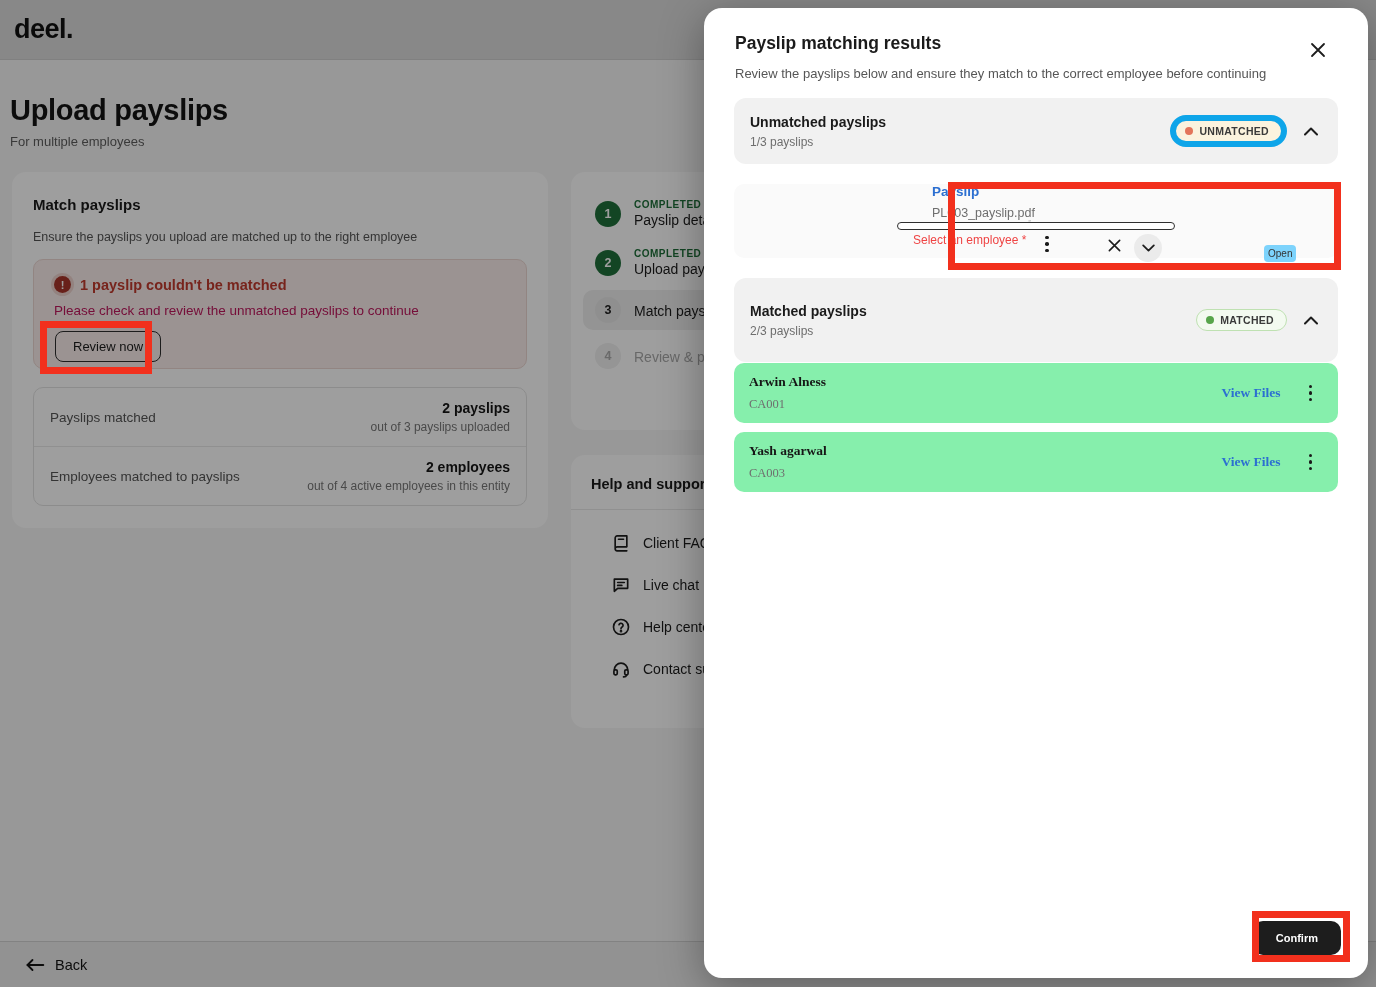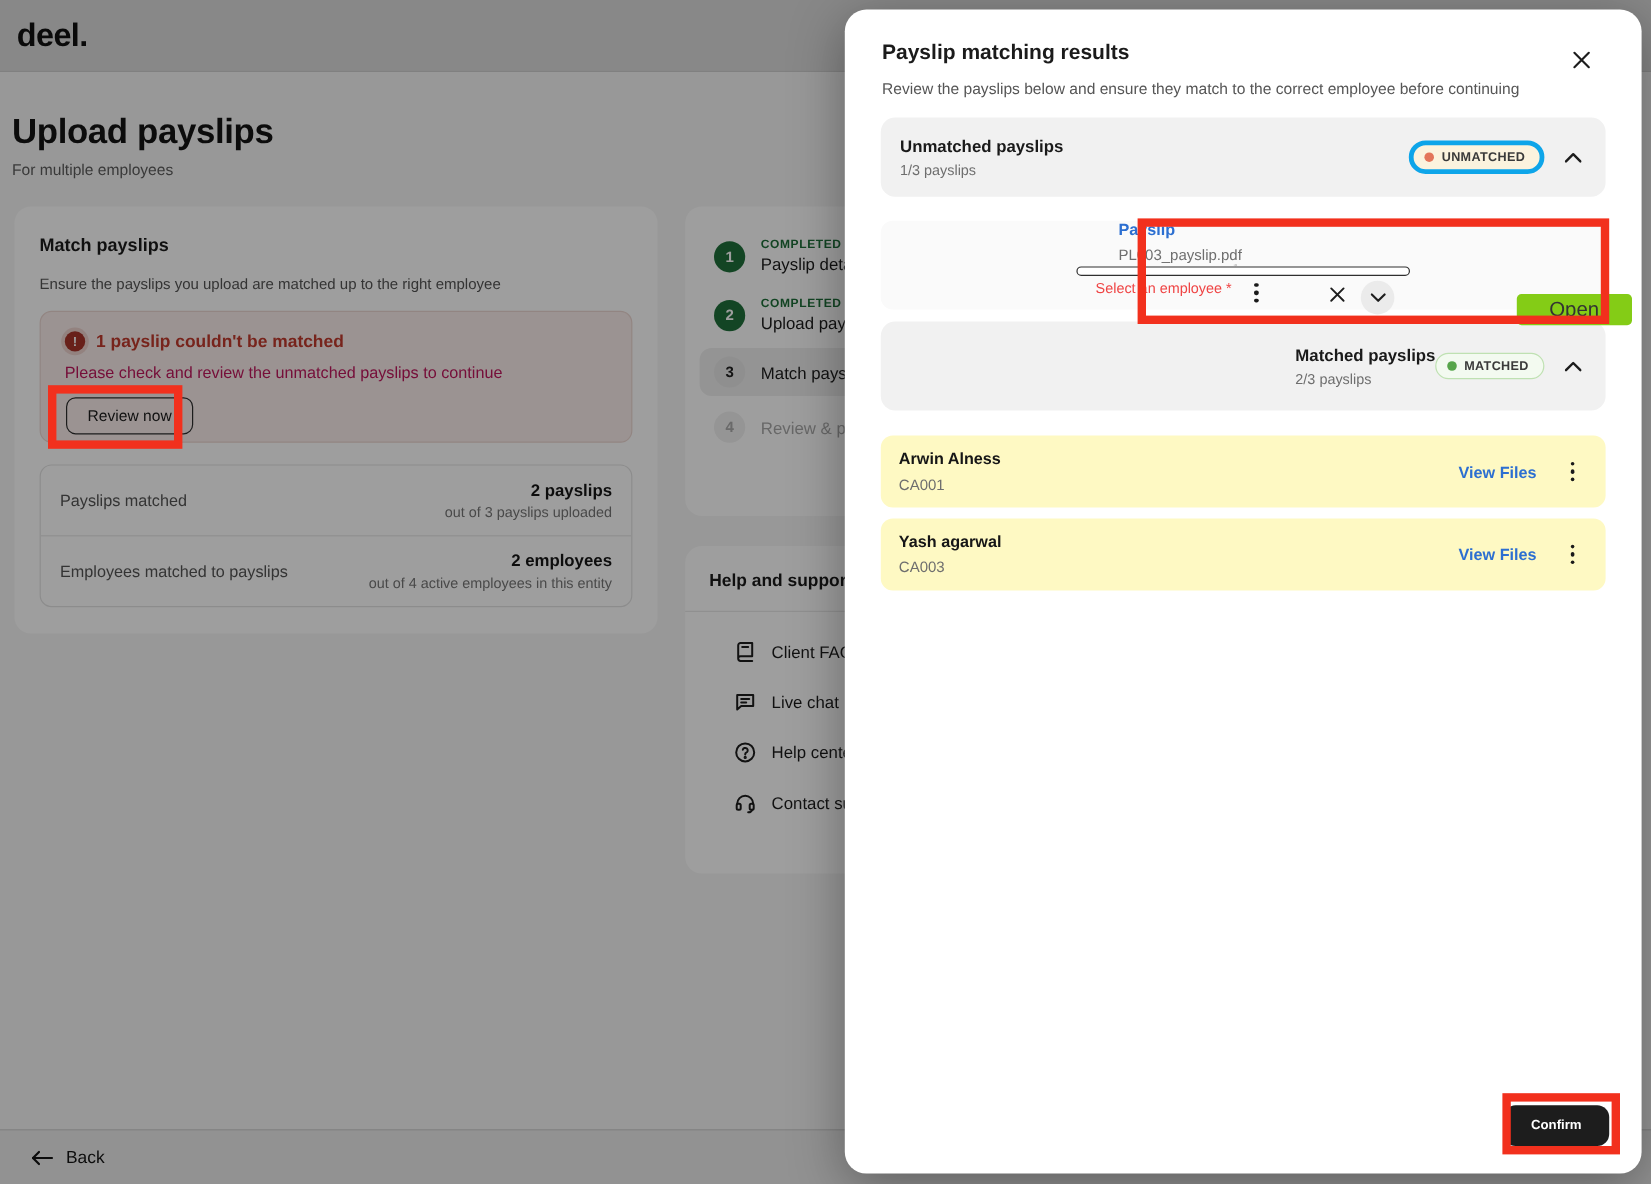--- a/index.html
+++ b/index.html
@@ -60,49 +60,49 @@
   .overlay { position:absolute; inset:0; background:rgba(0,0,0,0.38); z-index:50; }
 
   
   .modal { position:absolute; left:704px; top:8px; width:664px; height:970px; background:#fff; border-radius:18px; z-index:60; box-shadow:0 10px 44px rgba(0,0,0,0.35); }
   .modal-title { position:absolute; left:31px; top:25px; font-size:17.5px; font-weight:700; color:#1b1b1b; }
   .modal-sub { position:absolute; left:31px; top:58px; font-size:13px; color:#565656; }
   .modal-close { position:absolute; right:38px; top:30px; width:24px; height:24px; display:flex; align-items:center; justify-content:center; cursor:pointer; background:none; border:none; }
 
   .section-head { position:absolute; left:30px; width:604px; background:#f1f1f1; border-radius:12px; display:flex; align-items:center; justify-content:space-between; padding:0 20px 0 16px; cursor:pointer; }
   .sh-unmatched { top:90px; height:66px; }
-  .sh-matched { top:260px; height:74px;justify-content:flex-end; }
+  .sh-matched { top:270px; height:84px; }
   .sh-title { font-size:14px; font-weight:700; color:#1a1a1a; }
   .sh-count { font-size:12px; color:#6e6e6e; margin-top:5px; }
   .sh-right { display:flex; align-items:center; gap:17px; }
   .badge { display:flex; align-items:center; gap:6px; border-radius:999px; padding:4px 12px 4px 9px; font-size:10.5px; font-weight:600; color:#3a3a3a; letter-spacing:0.3px; }
   .badge .dot { width:8px; height:8px; border-radius:50%; }
-  .badge-unmatched { background:#fbf3de; border:4px solid #0ea5e9; }
+  .badge-unmatched { background:#fbf3de; border:6px solid #0ea5e9; }
   .badge-unmatched .dot { background:#e3755a; }
   .badge-matched { background:#f3faf0; border:1px solid #bfe1b2; }
   .badge-matched .dot { background:#57a54b; }
 
   .unmatched-row { position:absolute; left:30px; top:176px; width:604px; height:74px; background:#fafafa; border-radius:10px; display:flex; align-items:center;flex-direction:column; }
   .file-block { padding-left:15px; width:238px; }
   .file-link { font-size:13.5px; font-weight:700; color:#2c6fd1; cursor:pointer; }
   .file-name { font-size:12.5px; color:#6e6e6e; margin-top:7px; }
   .arrow-right { margin-right:14px; }
 
   .select-box { position:relative; width:278px; height:50px; border:1.5px solid #2f2f2f; border-radius:12px; background:#fff; cursor:pointer; }
   .select-label { position:absolute; left:15px; top:10px; font-size:12px; color:#ef4444; }
   .select-clear { position:absolute; right:52px; top:15px; cursor:pointer; }
   .select-chevron { position:absolute; right:12px; top:11px; width:28px; height:28px; border-radius:50%; background:#ebebeb; display:flex; align-items:center; justify-content:center; cursor:pointer; }
 
   .kebab { display:flex; flex-direction:column; gap:3px; align-items:center; padding:6px; cursor:pointer; }
   .kebab i { width:3.5px; height:3.5px; border-radius:50%; background:#1a1a1a; }
   .row-kebab { margin-left:22px; }
 
-  .tooltip { position:absolute; left:560px; top:237px; background:#84cc16; border-radius:4px; padding:3px 27px; font-size:17px; color:#333; z-index:5; }
-
-  .matched-row { position:absolute; left:30px; width:604px; height:60px; background:#fef9c3; border-radius:10px; display:flex; align-items:center; justify-content:space-between; padding:0 20px 0 15px; }
+  .tooltip { position:absolute; left:560px; top:237px; background:#7dd3fc; border-radius:4px; padding:3px 4px; font-size:10px; color:#333; z-index:5; }
+
+  .matched-row { position:absolute; left:30px; width:604px; height:60px; background:#86efac; border-radius:10px; display:flex; align-items:center; justify-content:space-between; padding:0 20px 0 15px;font-family:Liberation Serif, serif; }
   .mr-1 { top:355px; } .mr-2 { top:424px; }
   .mr-name { font-size:13.5px; font-weight:700; color:#161616; }
   .mr-id { font-size:12.5px; color:#6e6e6e; margin-top:7px; }
   .mr-right { display:flex; align-items:center; }
   .view-files { font-size:13.5px; font-weight:700; color:#2c6fd1; cursor:pointer; }
 
   .confirm-btn { position:absolute; right:27px; bottom:23px; background:#1d1d1d; color:#fff; font-size:11px; font-weight:600; border:none; border-radius:10px; padding:11px 23px; font-family:inherit; cursor:pointer; }
 
   
   .anno { position:absolute; border:7px solid #f2301d; z-index:100; pointer-events:none; }

